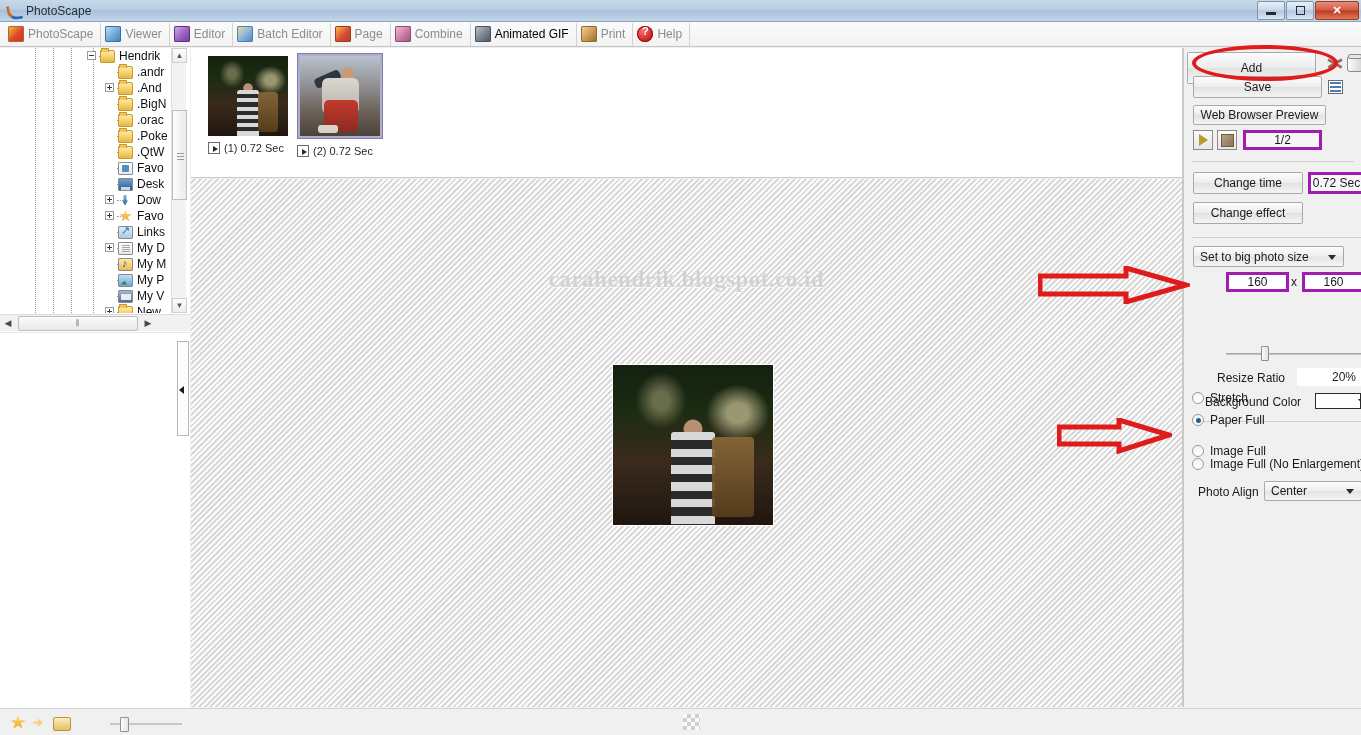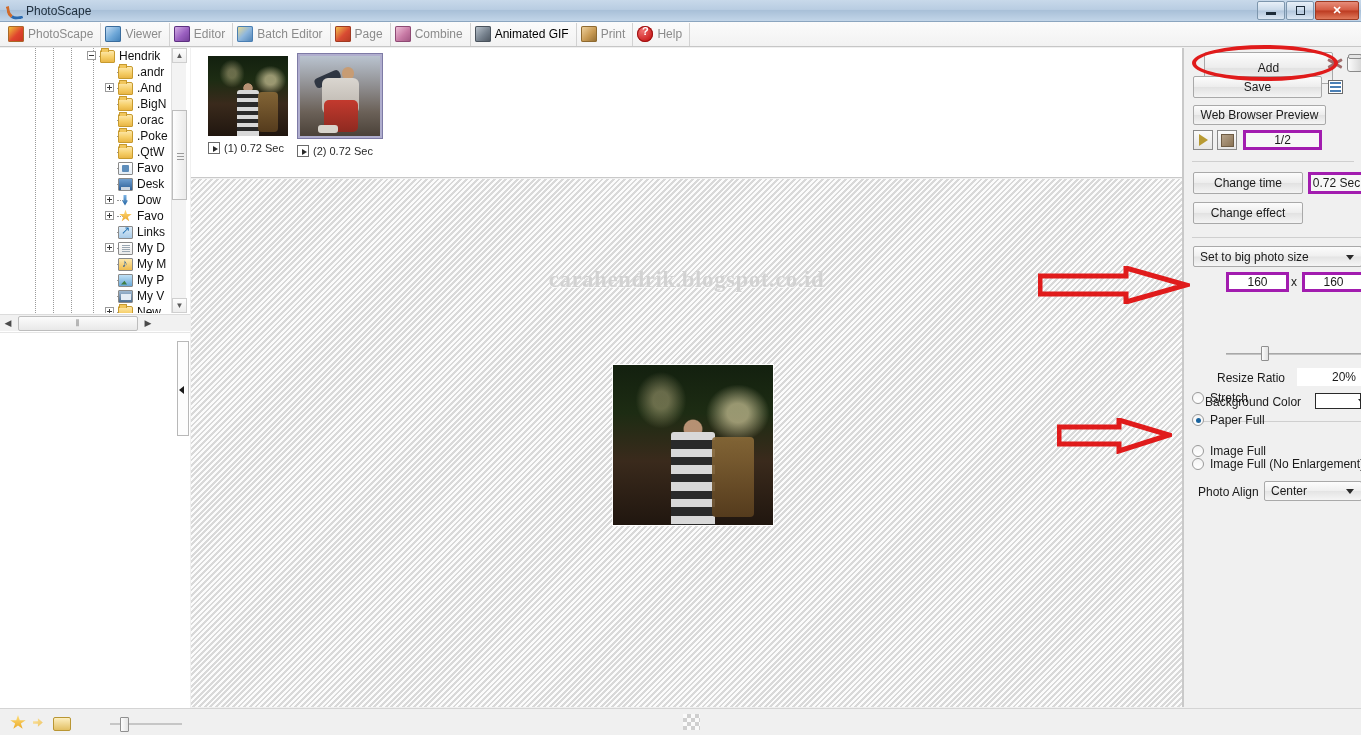--- a/index.html
+++ b/index.html
@@ -669,21 +669,21 @@
   <div class="canvas">
     <div class="watermark">carahendrik.blogspot.co.id</div>
     <div class="canvas-photo">
       <div class="photo-a"></div>
     </div>
   </div>
   <div class="canvas-right-edge"></div>
 
   <div class="right-panel">
 
-    <div class="rp-btn" style="position:absolute; left:20px; top:4px; width:129px; height:32px;">Add</div>
+    <div class="rp-btn" style="position:absolute; left:3px; top:4px; width:129px; height:32px;">Add</div>
     <span class="scissors-ico" style="left:142px; top:6px;"></span>
     <span class="trash-ico" style="left:163px; top:6px;"></span>
 
     <div class="rp-btn" style="position:absolute; left:9px; top:28px; width:129px; height:22px;">Save</div>
     <span class="list-ico" style="left:144px; top:32px;"></span>
 
     <div class="rp-btn" style="position:absolute; left:9px; top:57px; width:133px; height:20px;">Web Browser Preview</div>
 
     <span class="play-btn" style="left:9px; top:82px;"></span>
     <span class="stop-btn" style="left:33px; top:82px;"></span>
@@ -691,21 +691,21 @@
 
     <div class="rp-sep" style="left:8px; top:113px; width:162px;"></div>
 
     <div class="rp-btn" style="position:absolute; left:9px; top:124px; width:110px; height:22px;">Change time</div>
     <div class="rp-field" style="position:absolute; left:124px; top:124px; width:54px; height:22px; background:#f7f7f7; border-right:0;">0.72 Sec</div>
 
     <div class="rp-btn" style="position:absolute; left:9px; top:154px; width:110px; height:22px;">Change effect</div>
 
     <div class="rp-sep" style="left:8px; top:189px; width:170px;"></div>
 
-    <div class="rp-select" style="position:absolute; left:9px; top:198px; width:169px; height:21px;">
+    <div class="rp-select" style="position:absolute; left:9px; top:198px; width:151px; height:21px;">
       <span>Set to big photo size</span>
       <span class="caret"></span>
     </div>
 
     <div class="rp-field" style="position:absolute; left:42px; top:224px; width:63px; height:20px;">160</div>
     <div style="position:absolute; left:107px; top:227px; font-size:12px; color:#1a1a1a;">x</div>
     <div class="rp-field" style="position:absolute; left:118px; top:224px; width:63px; height:20px;">160</div>
 
     <div class="slider-track" style="left:42px; top:305px; width:136px;"></div>
     <div class="slider-knob" style="left:77px; top:298px;"></div>

